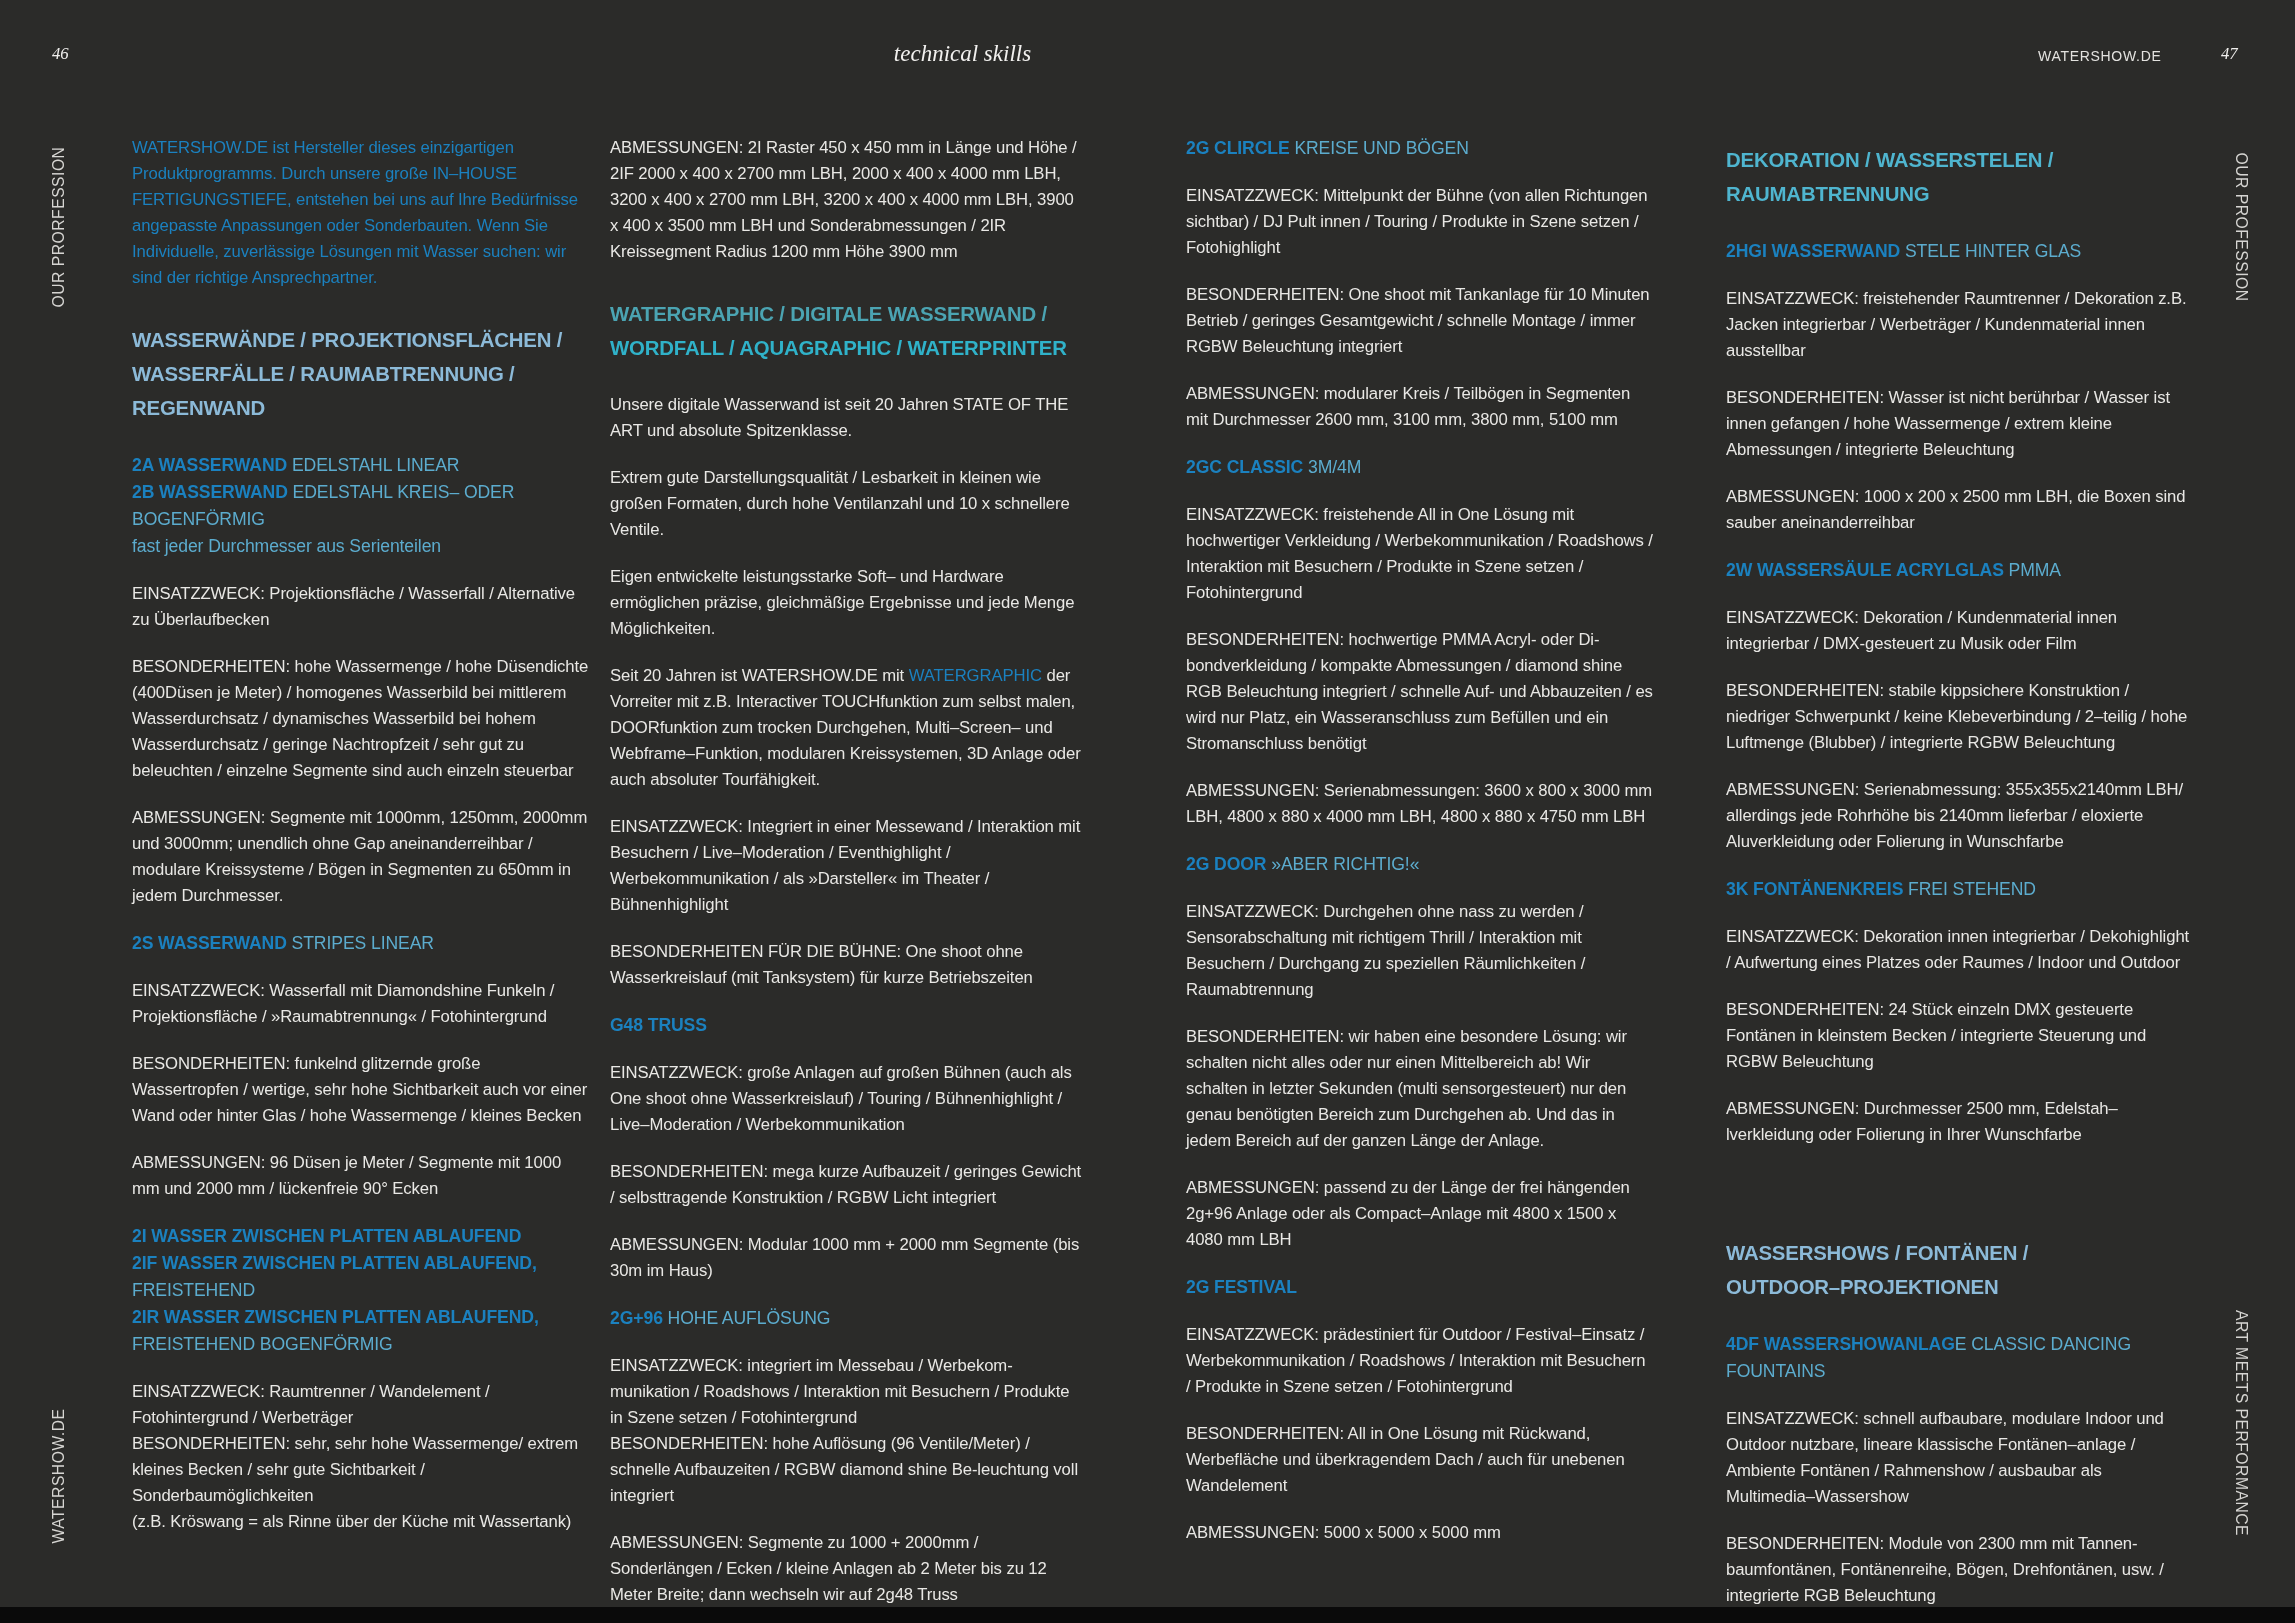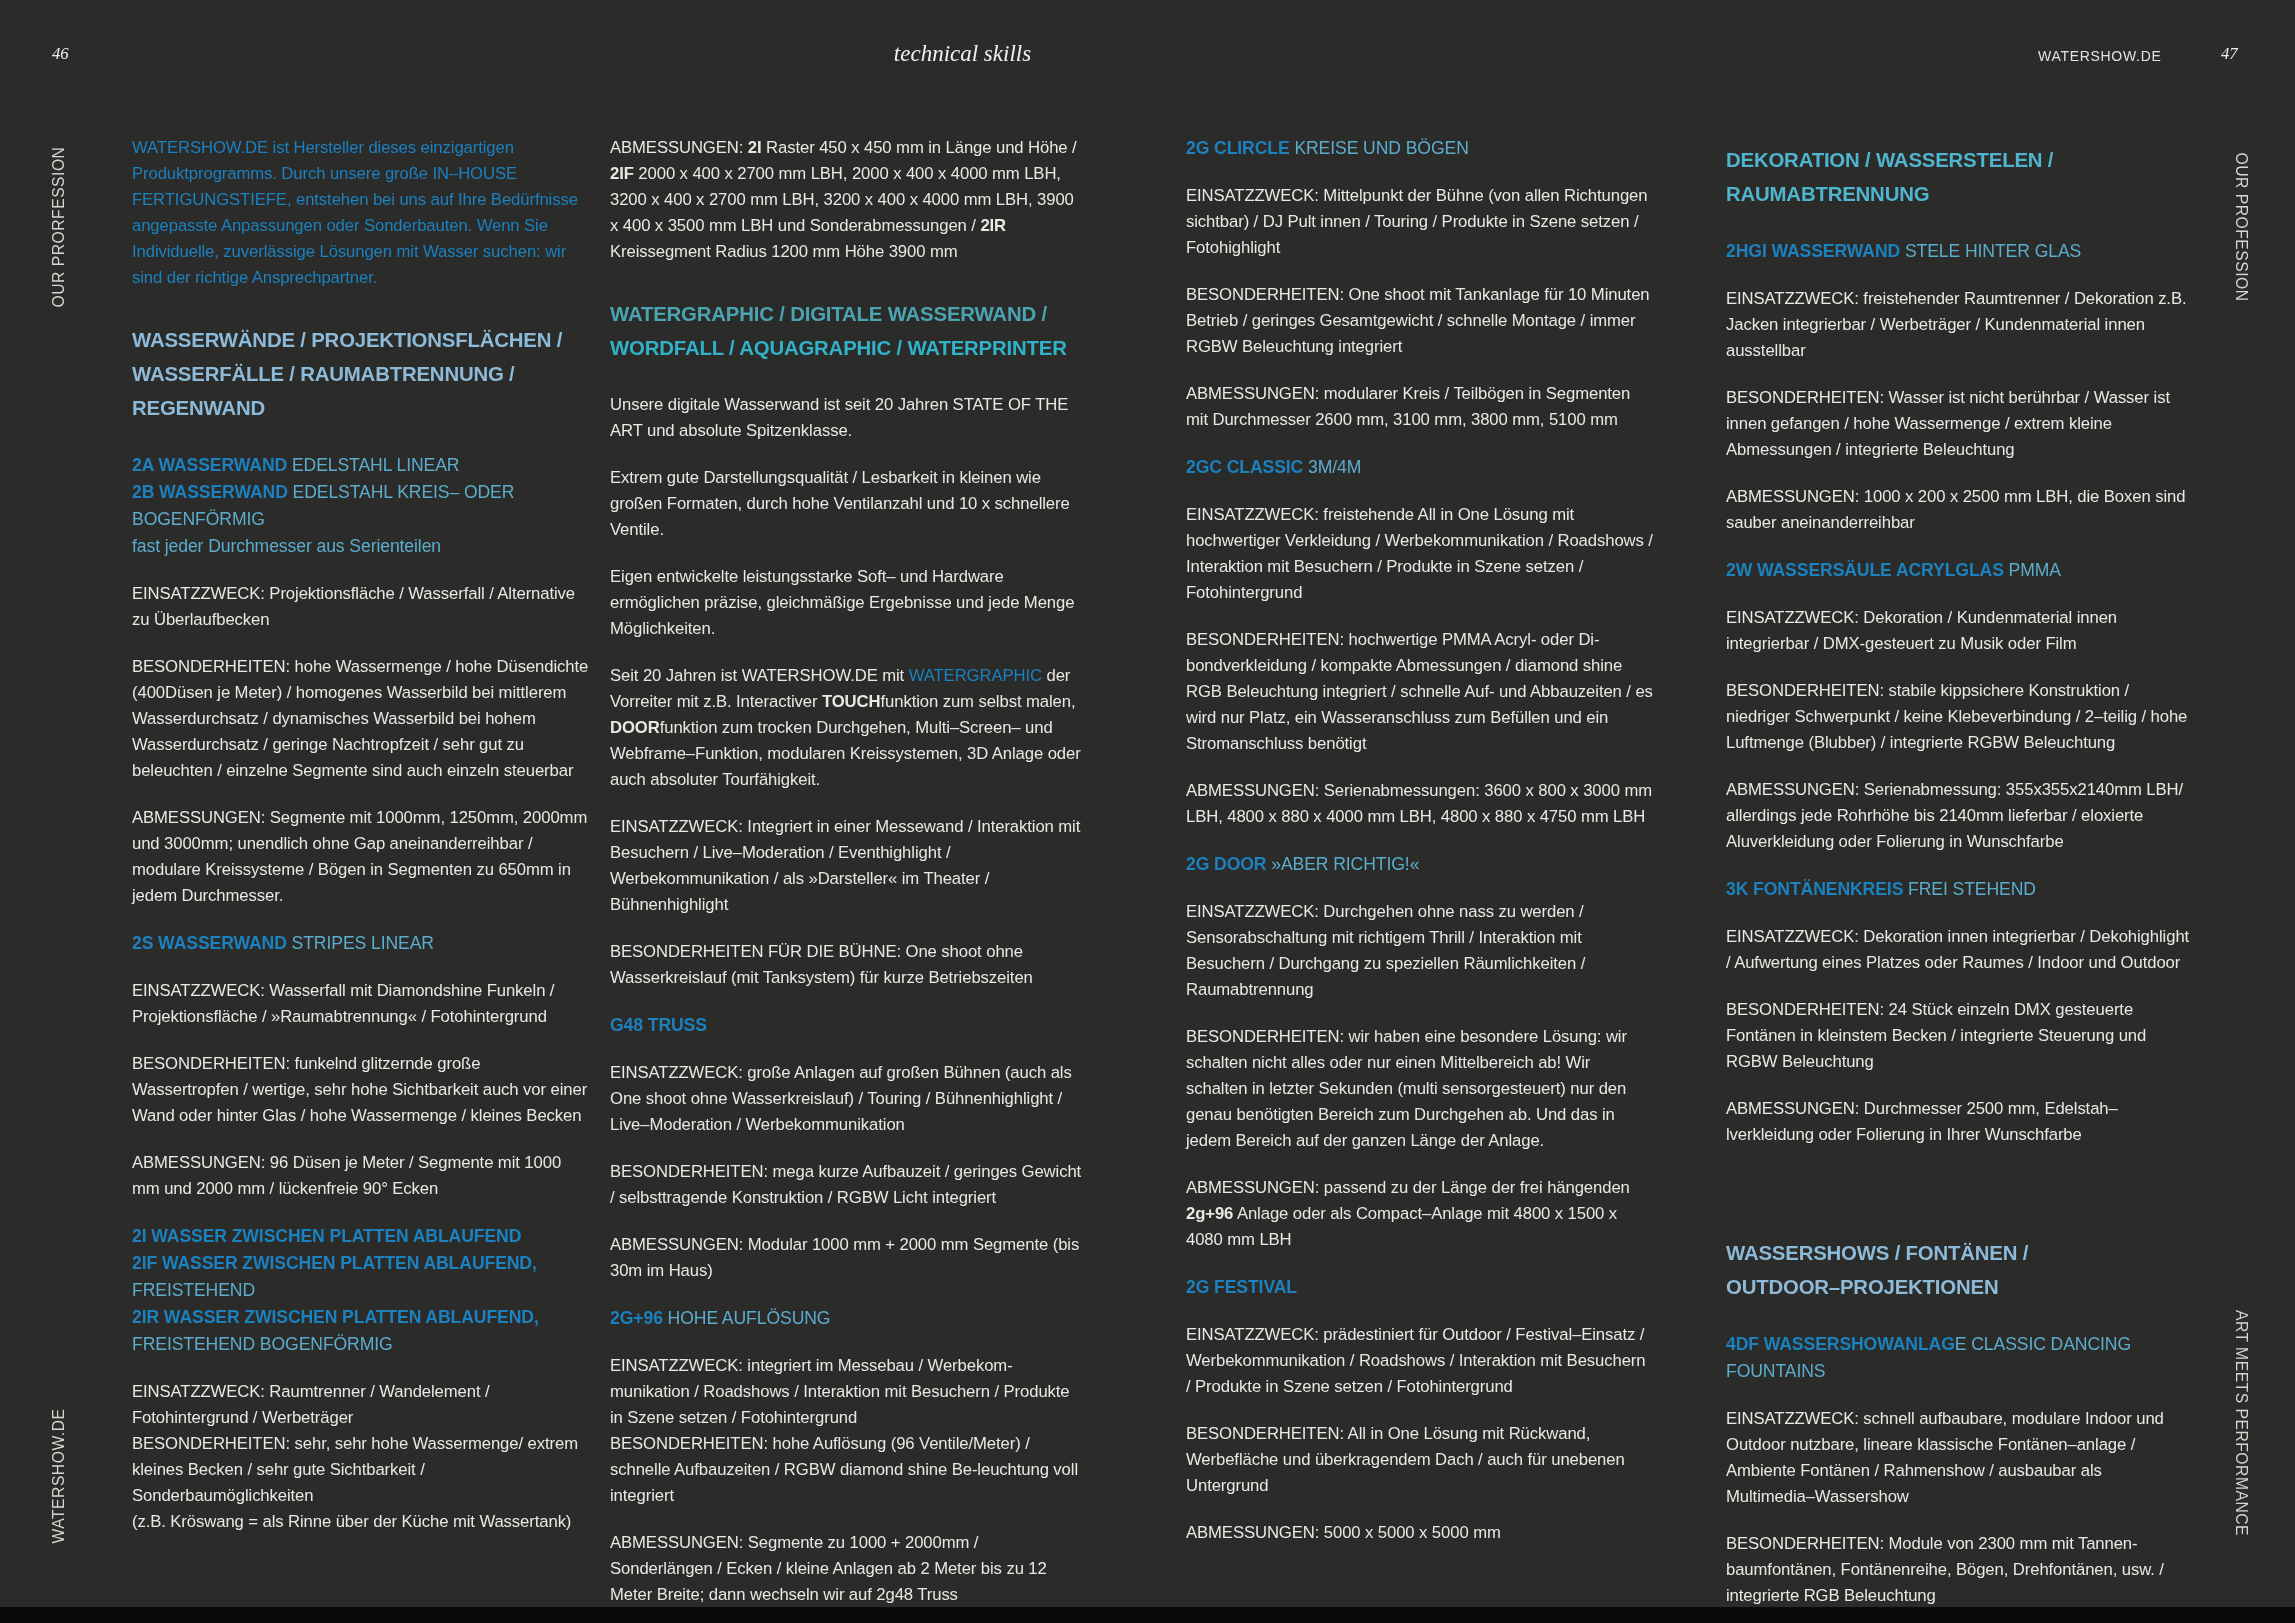--- a/index.html
+++ b/index.html
@@ -39,21 +39,21 @@
   .sec.pale{color:var(--pale-blue);}
   .sec.cyan{color:var(--cyan-blue);}
   .sec .l{display:block;}
   .mt30{margin-top:14px;}
   .mt190{margin-top:88px;}
   .ph{font-size:17.6px;line-height:27px;font-weight:normal;margin:18.5px 0 21px;letter-spacing:-0.1px;}
   .ph.first{margin-top:0;}
   .ph .l{display:block;}
   .bb{color:var(--accent-blue);font-weight:bold;}
   .lb{color:var(--light-blue);font-weight:normal;}
-  .b{font-weight:bold;}
+  .b{font-weight:normal;}
   .blue{color:var(--accent-blue);}
   .t1{color:var(--teal-1);}
   .t2{color:var(--teal-2);}
   #footer-bar{position:absolute;left:0;bottom:0;width:100%;height:15.7px;background:var(--footer);}
 </style>
 </head>
 <body>
 
 <div id="page">
 
@@ -143,21 +143,21 @@
     <div class="ph">
       <span class="l"><span class="bb">2G DOOR</span><span class="lb"> »ABER RICHTIG!«</span></span>
     </div>
     <p class="para">EINSATZZWECK: Durchgehen ohne nass zu werden / Sensorabschaltung mit richtigem Thrill / Interaktion mit Besuchern / Durchgang zu speziellen Räumlichkeiten / Raumabtrennung</p>
     <p class="para">BESONDERHEITEN: wir haben eine besondere Lösung: wir schalten nicht alles oder nur einen Mittelbereich ab! Wir schalten in letzter Sekunden (multi sensorgesteuert) nur den genau benötigten Bereich zum Durchgehen ab. Und das in jedem Bereich auf der ganzen Länge der Anlage.</p>
     <p class="para"><span>ABMESSUNGEN: passend zu der Länge der frei hängenden </span><span class="b">2g+96</span><span> Anlage oder als Compact–Anlage mit 4800 x 1500 x 4080 mm LBH</span></p>
     <div class="ph">
       <span class="l"><span class="bb">2G FESTIVAL</span></span>
     </div>
     <p class="para">EINSATZZWECK: prädestiniert für Outdoor / Festival–Einsatz / Werbekommunikation / Roadshows / Interaktion mit Besuchern / Produkte in Szene setzen / Fotohintergrund</p>
-    <p class="para">BESONDERHEITEN: All in One Lösung mit Rückwand, Werbefläche und überkragendem Dach / auch für unebenen Untergrund</p>
+    <p class="para">BESONDERHEITEN: All in One Lösung mit Rückwand, Werbefläche und überkragendem Dach / auch für unebenen Wandelement</p>
     <p class="para">ABMESSUNGEN: 5000 x 5000 x 5000 mm</p>
   </div>
 
   <div id="col4" class="col">
     <div class="sec cyan">
       <span class="l">DEKORATION / WASSERSTELEN /</span>
       <span class="l">RAUMABTRENNUNG</span>
     </div>
     <div class="ph first">
       <span class="l"><span class="bb">2HGI WASSERWAND</span><span class="lb"> STELE HINTER GLAS</span></span>

